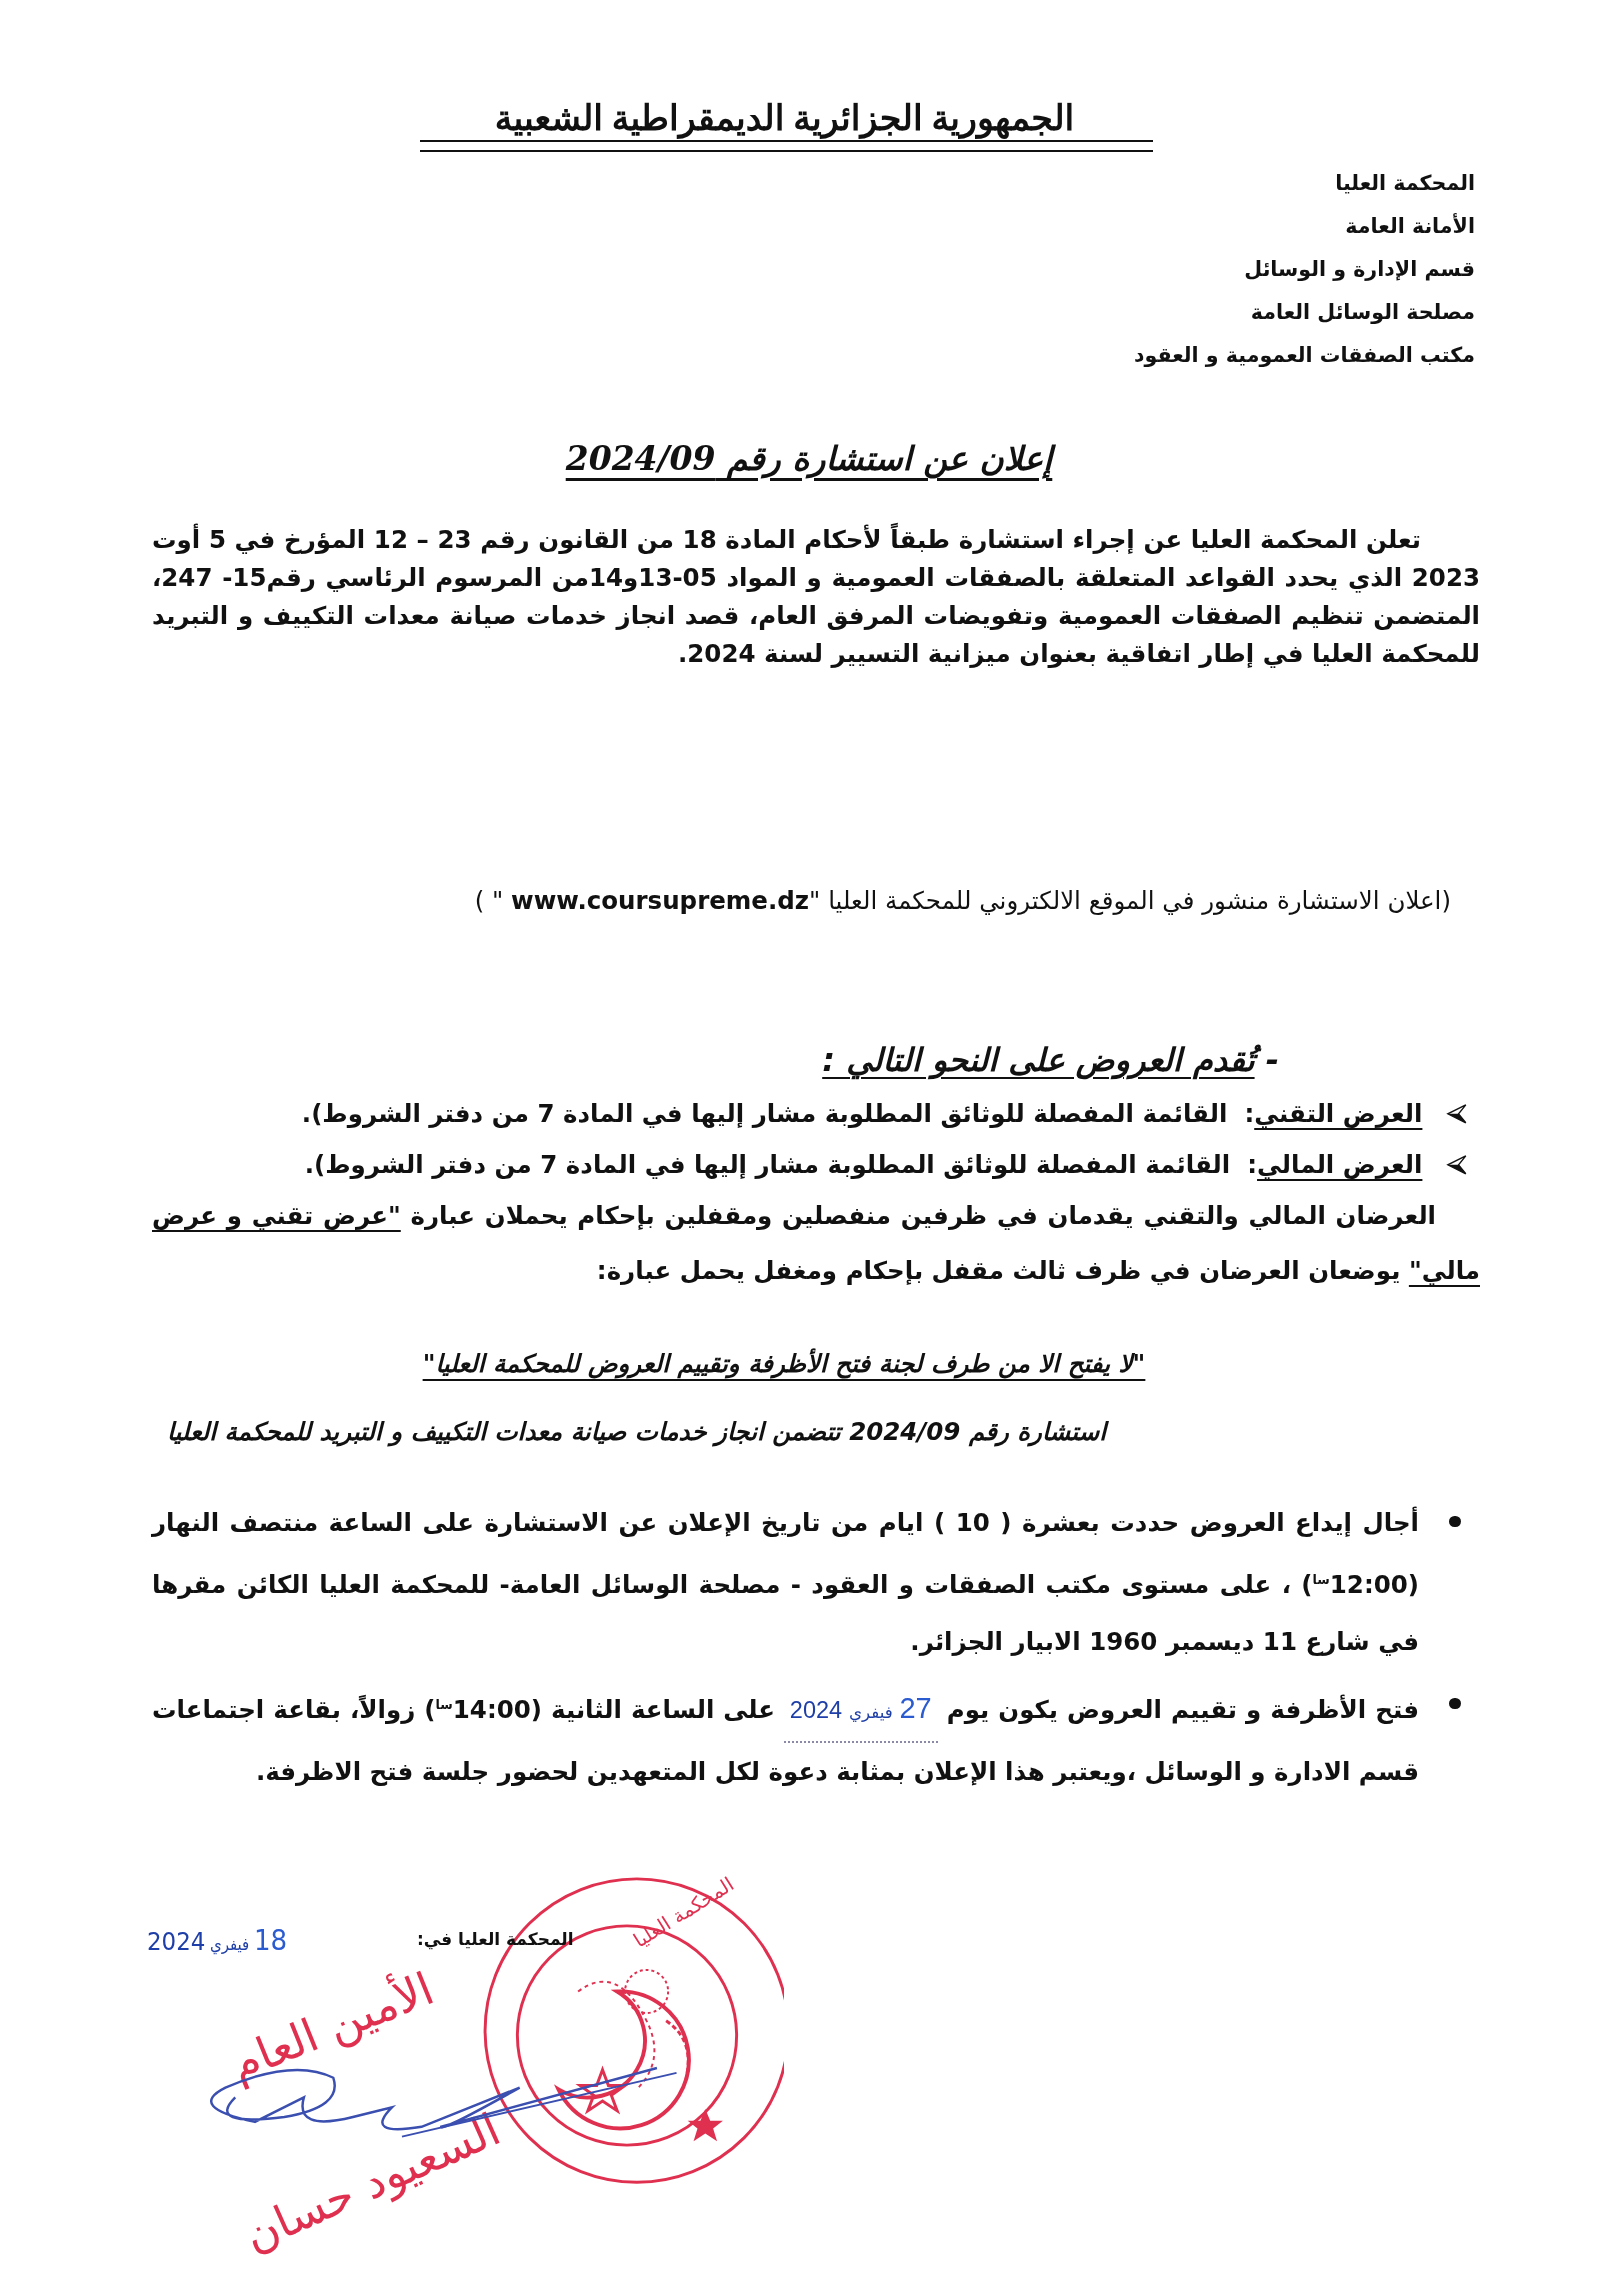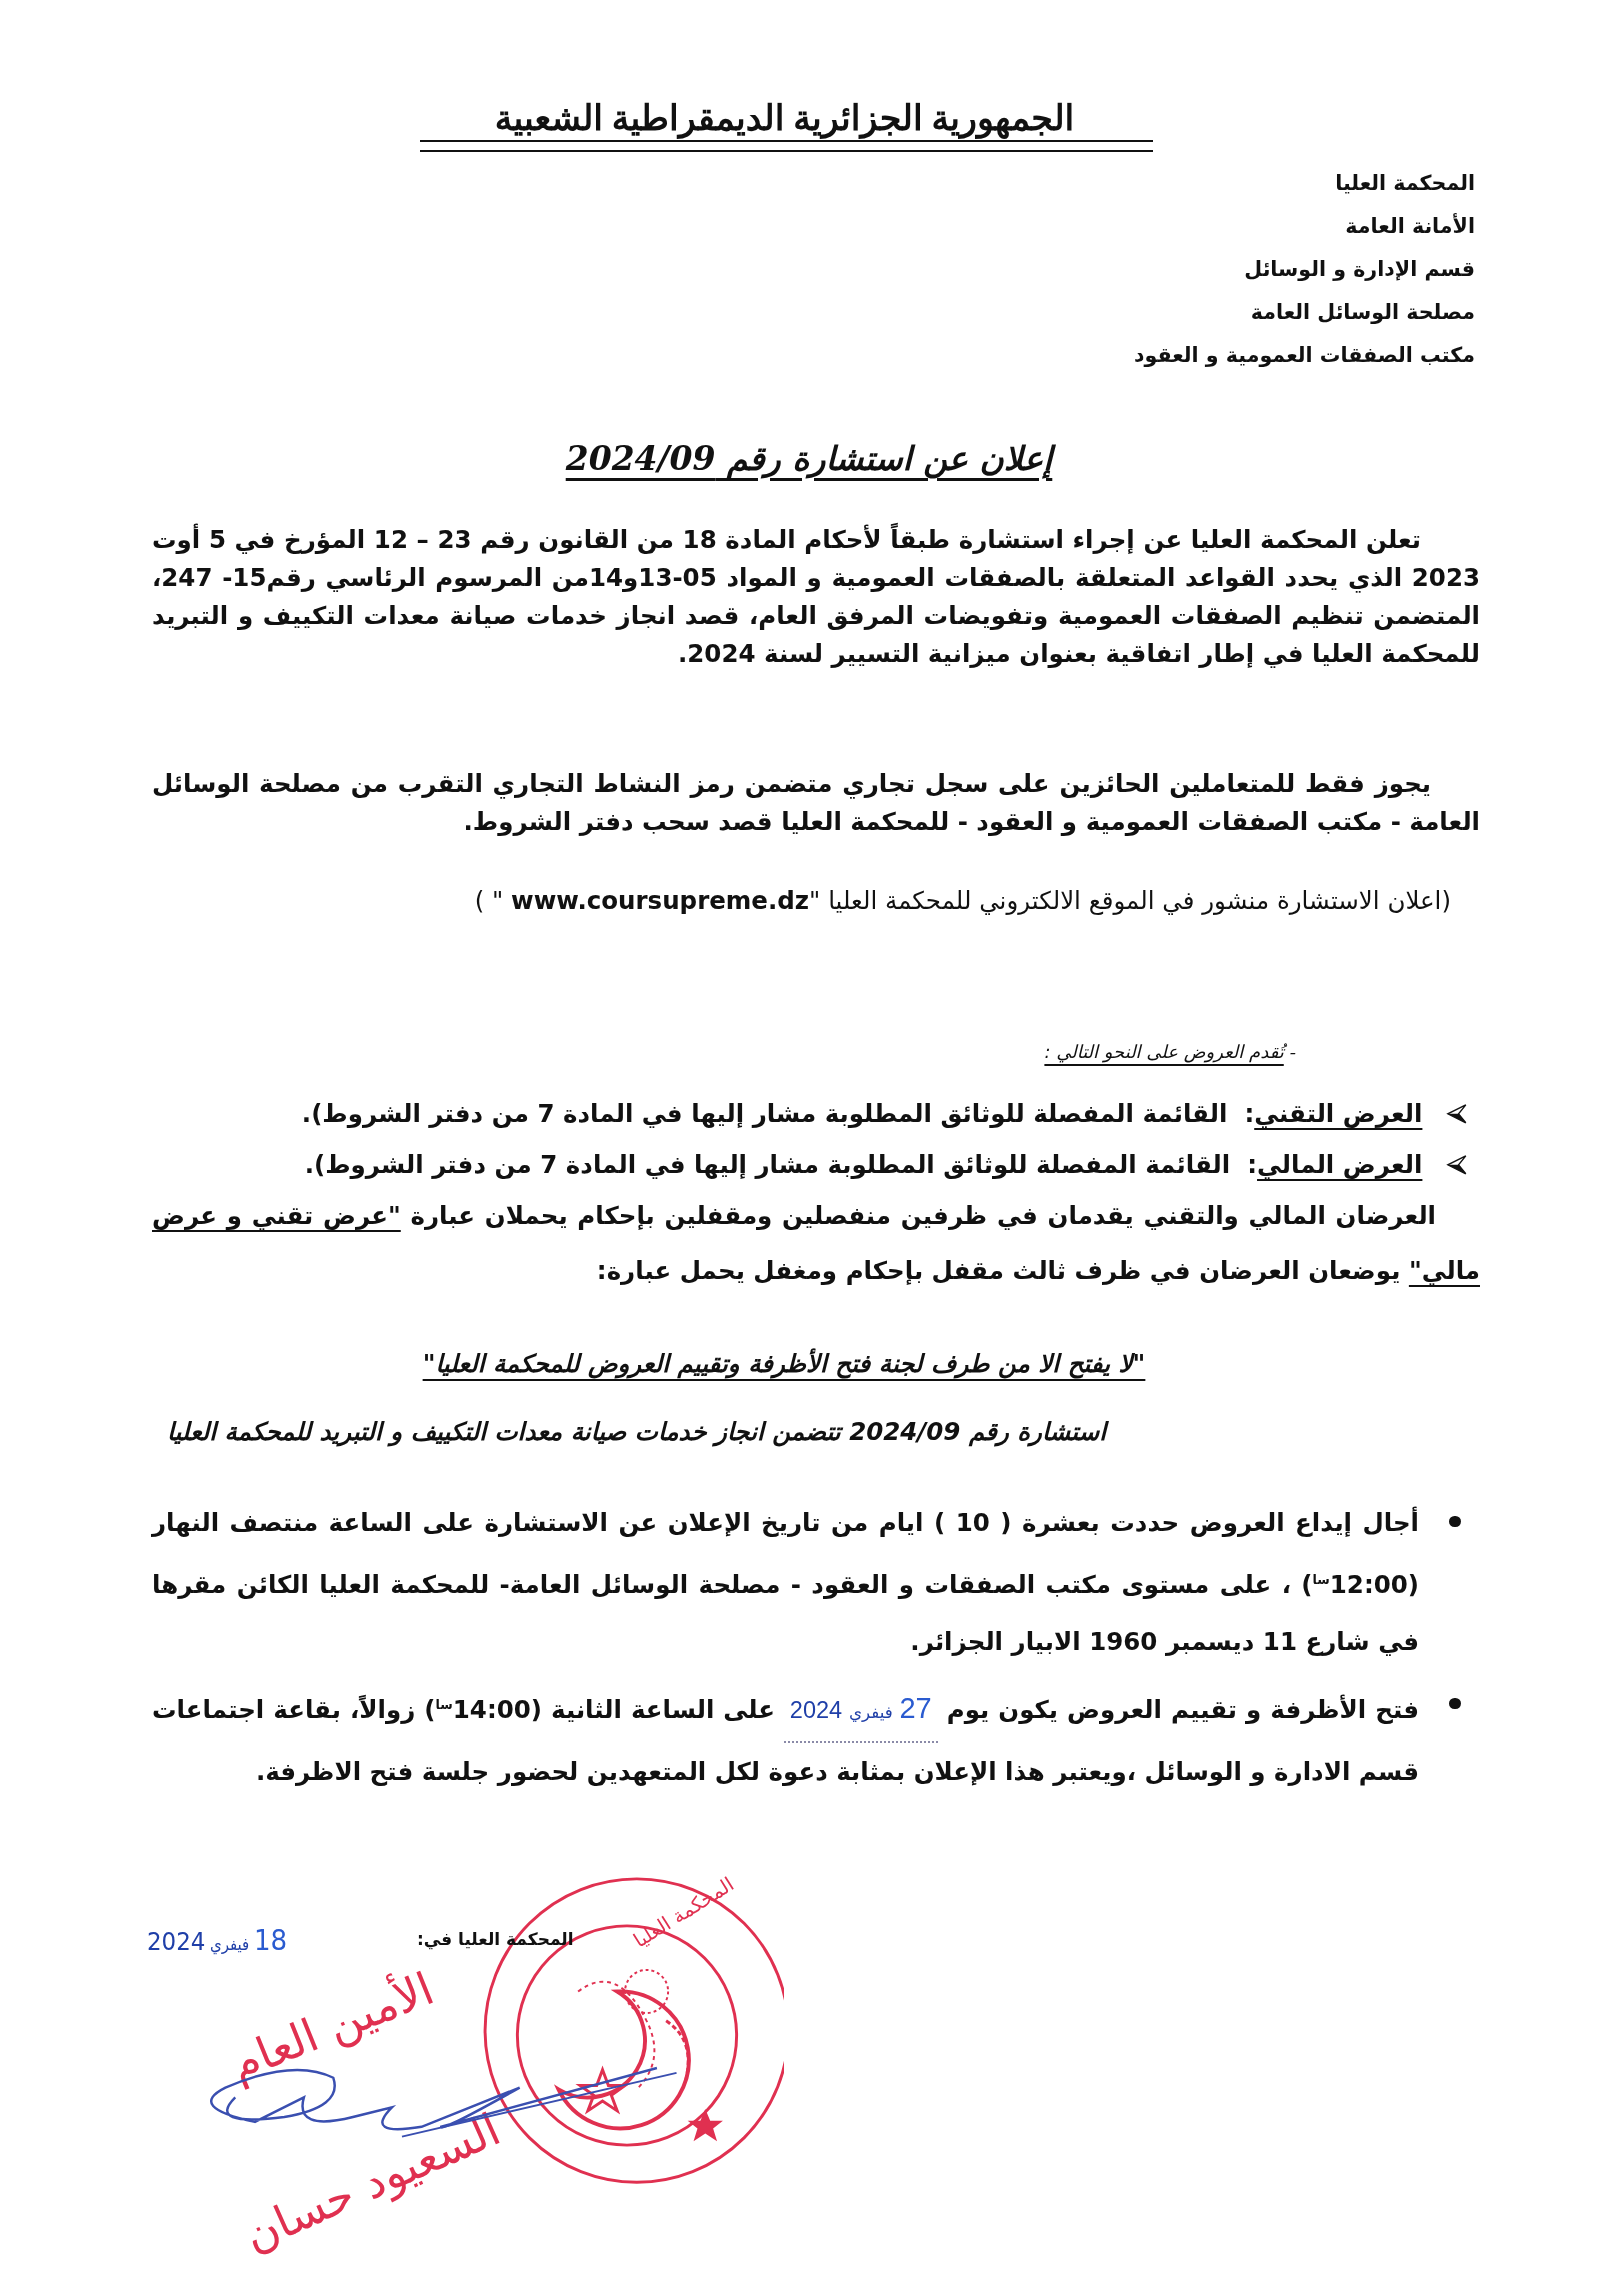--- a/index.html
+++ b/index.html
@@ -39,21 +39,21 @@
     position: absolute; left: 152px; right: 140px;
     font-size: 24.5px; font-weight: bold; line-height: 38px;
     text-align: justify; text-align-last: right;
   }
   .p1 { top: 521px; text-indent: 59px; }
   .p2 { top: 765px; text-indent: 49px; }
   .p3 { top: 882px; text-align: center; padding-right: 29px; font-weight: normal; }
   .p3 b { font-weight: bold; }
 
   .offers-heading {
-    position: absolute; top: 1041px; right: 324px; font-size: 18px; font-weight: normal;
+    position: absolute; top: 1041px; right: 341px; font-size: 32px; font-weight: bold;
     font-style: italic;
   }
   .offers-heading .u { text-decoration: underline; text-decoration-thickness: 2px; text-underline-offset: 5.9px; }
 
   .arrow-list { position: absolute; top: 1088px; right: 152px; left: 167px; font-size: 24.5px; font-weight: bold; line-height: 51px; }
   .arrow-item { display: flex; flex-direction: row; align-items: center; gap: 24px; }
   .arrow-icon { display: inline-block; width: 21.6px; height: 21.6px; }
   .arrow-item .term { text-decoration: underline; text-decoration-thickness: 2px; text-underline-offset: 5.9px; }
 
   .p4 { top: 1188px; text-indent: 44px; line-height: 55px; }
@@ -119,21 +119,20 @@
     <span class="admin-line">المحكمة العليا</span>
     <span class="admin-line">الأمانة العامة</span>
     <span class="admin-line">قسم الإدارة و الوسائل</span>
     <span class="admin-line">مصلحة الوسائل العامة</span>
     <span class="admin-line">مكتب الصفقات العمومية و العقود</span>
   </div>
 
   <div class="ann-title">إعلان عن استشارة رقم 2024/09</div>
 
   <div class="para p1">تعلن المحكمة العليا عن إجراء استشارة طبقاً لأحكام المادة 18 من القانون رقم 23 – 12 المؤرخ في 5 أوت 2023 الذي يحدد القواعد المتعلقة بالصفقات العمومية و المواد 05-13و14من المرسوم الرئاسي رقم15- 247، المتضمن تنظيم الصفقات العمومية وتفويضات المرفق العام، قصد انجاز خدمات صيانة معدات التكييف و التبريد للمحكمة العليا في إطار اتفاقية بعنوان ميزانية التسيير لسنة 2024.</div>
-  <div class="para p2">يجوز فقط للمتعاملين الحائزين على سجل تجاري متضمن رمز النشاط التجاري التقرب من مصلحة الوسائل العامة - مكتب الصفقات العمومية و العقود - للمحكمة العليا قصد سحب دفتر الشروط.</div>
   <div class="para p3"><span>(اعلان الاستشارة منشور في الموقع الالكتروني للمحكمة العليا "</span><b dir="ltr">www.coursupreme.dz</b><span> " )</span></div>
 
   <div class="offers-heading">
     <span>-</span>
     <span class="u">تُقدم العروض على النحو التالي :</span>
   </div>
 
   <div class="arrow-list">
     <div class="arrow-item">
       <svg class="arrow-icon" viewBox="0 0 24 24">

